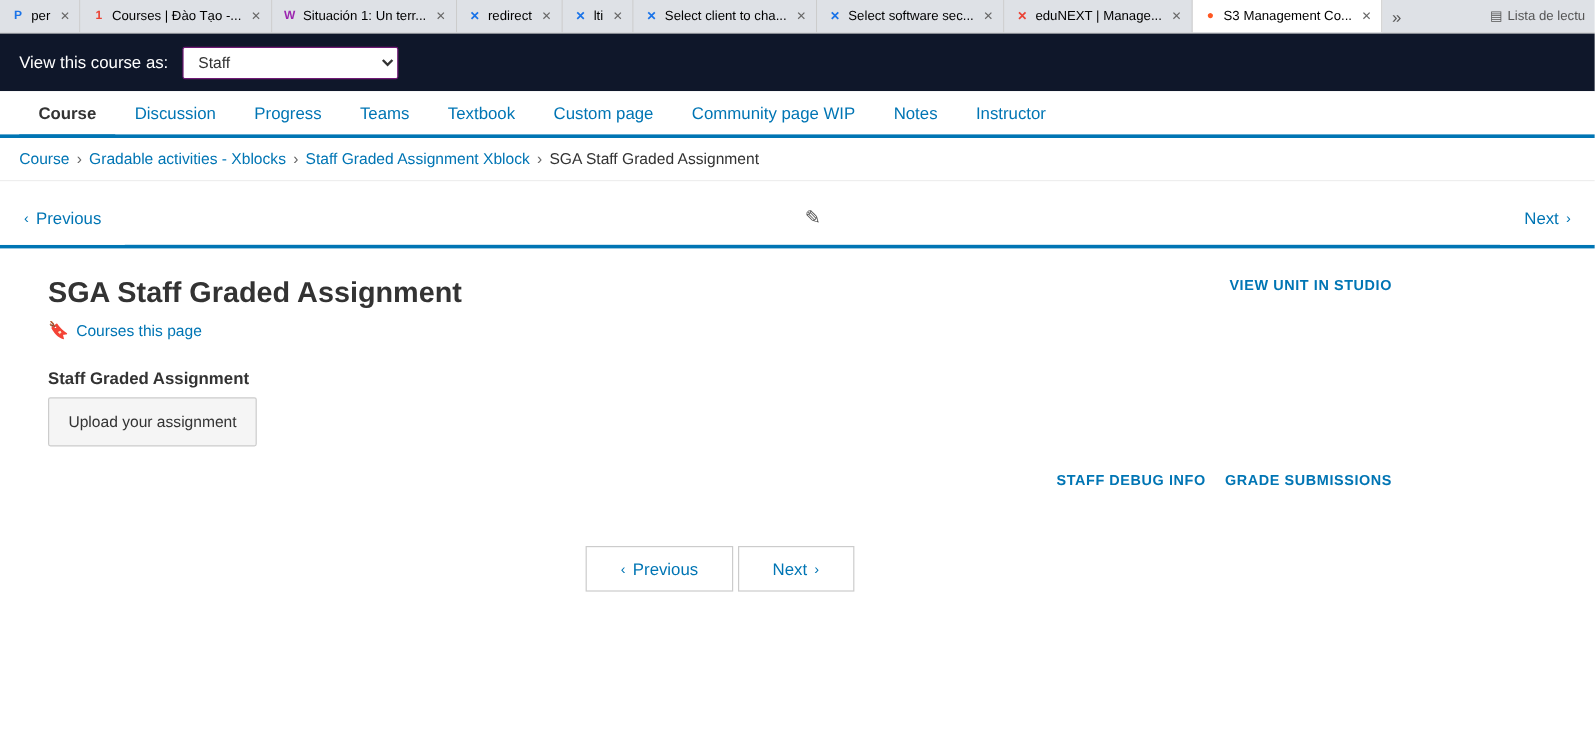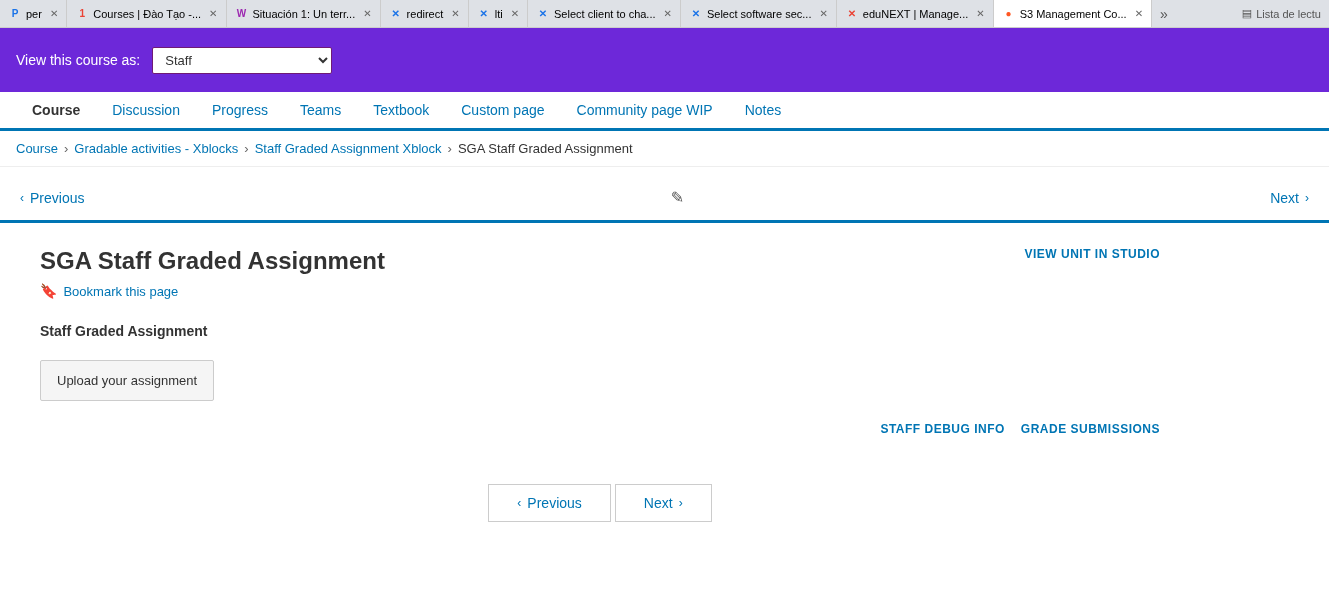--- a/index.html
+++ b/index.html
@@ -66,27 +66,27 @@
       color: #555;
       display: flex;
       align-items: center;
       gap: 4px;
       cursor: pointer;
       white-space: nowrap;
     }
 
     
     .view-course-bar {
-      background: #6d28d9;
+      background: #0f172a;
       color: #fff;
       display: flex;
       align-items: center;
       padding: 8px 16px;
       gap: 12px;
-      height: 64px;
+      height: 48px;
     }
     .view-course-bar label {
       font-size: 14px;
       font-weight: normal;
       white-space: nowrap;
     }
     .view-course-bar select {
       padding: 4px 8px;
       font-size: 13px;
       border: 1px solid #701a75;
@@ -208,21 +208,21 @@
     .bookmark-icon { font-size: 14px; }
 
     
     .assignment-section {
       margin-top: 24px;
     }
     .assignment-title {
       font-weight: bold;
       font-size: 14px;
       color: #333;
-      margin-bottom: 21px;
+      margin-bottom: 8px;
     }
     .upload-btn {
       padding: 12px 16px;
       font-size: 13px;
       background: #f5f5f5;
       border: 1px solid #ccc;
       border-radius: 2px;
       cursor: pointer;
       color: #333;
     }
@@ -333,20 +333,21 @@
 
 <div class="nav-tabs">
   <a class="nav-tab active">Course</a>
   <a class="nav-tab">Discussion</a>
   <a class="nav-tab">Progress</a>
   <a class="nav-tab">Teams</a>
   <a class="nav-tab">Textbook</a>
   <a class="nav-tab">Custom page</a>
   <a class="nav-tab">Community page WIP</a>
   <a class="nav-tab">Notes</a>
+  <a class="nav-tab">Instructor</a>
 </div>
 
 <div class="breadcrumb">
   <a>Course</a>
   <span class="sep">›</span>
   <a>Gradable activities - Xblocks</a>
   <span class="sep">›</span>
   <a>Staff Graded Assignment Xblock</a>
   <span class="sep">›</span>
   <span class="current">SGA Staff Graded Assignment</span>
@@ -365,21 +366,21 @@
     <span class="chevron">›</span>
   </button>
 </div>
 
 <div class="content-area">
   <div class="content-header">
     <div>
       <h1 class="page-title">SGA Staff Graded Assignment</h1>
       <div class="bookmark-link">
         <span class="bookmark-icon">🔖</span>
-        <span>Bookmark this page</span>
+        <span>Courses this page</span>
       </div>
     </div>
     <a class="view-unit-link">VIEW UNIT IN STUDIO</a>
   </div>
 
   <div class="assignment-section">
     <div class="assignment-title">Staff Graded Assignment</div>
     <button class="upload-btn">Upload your assignment</button>
   </div>
 

